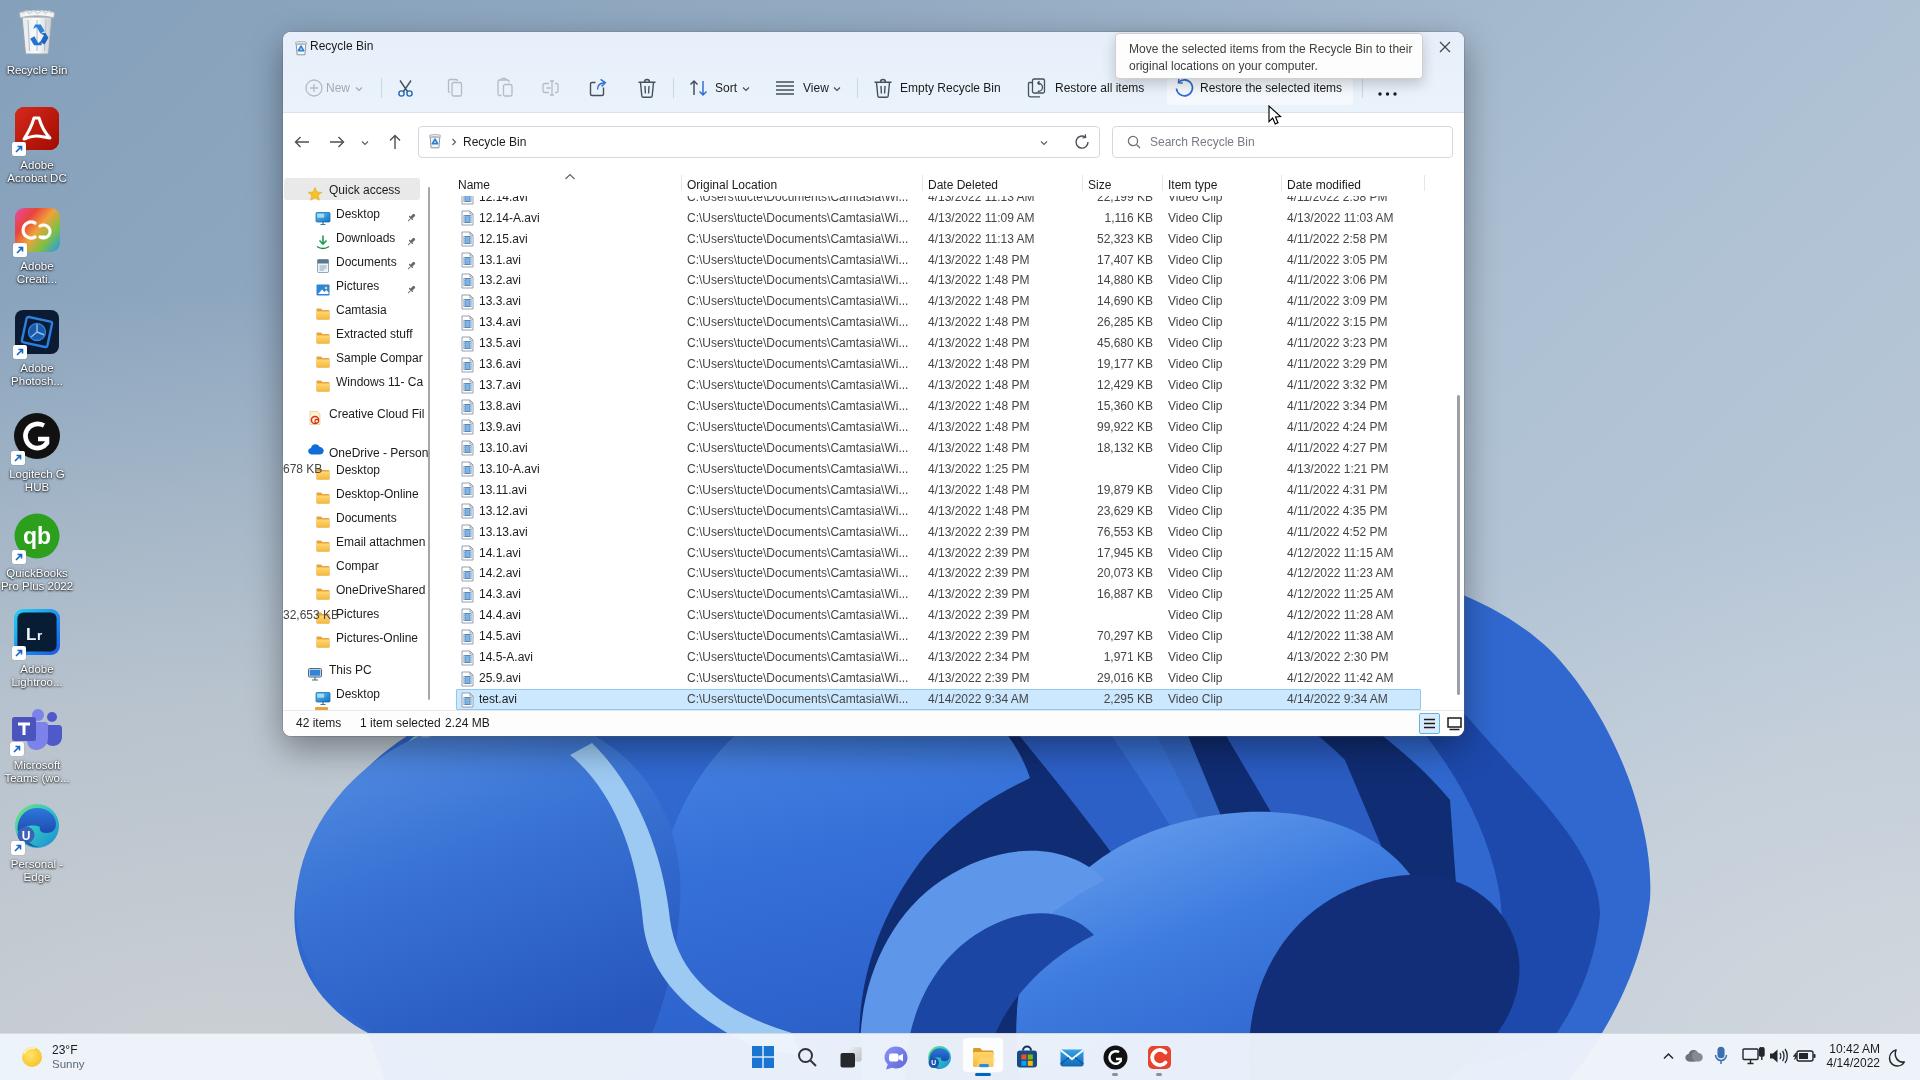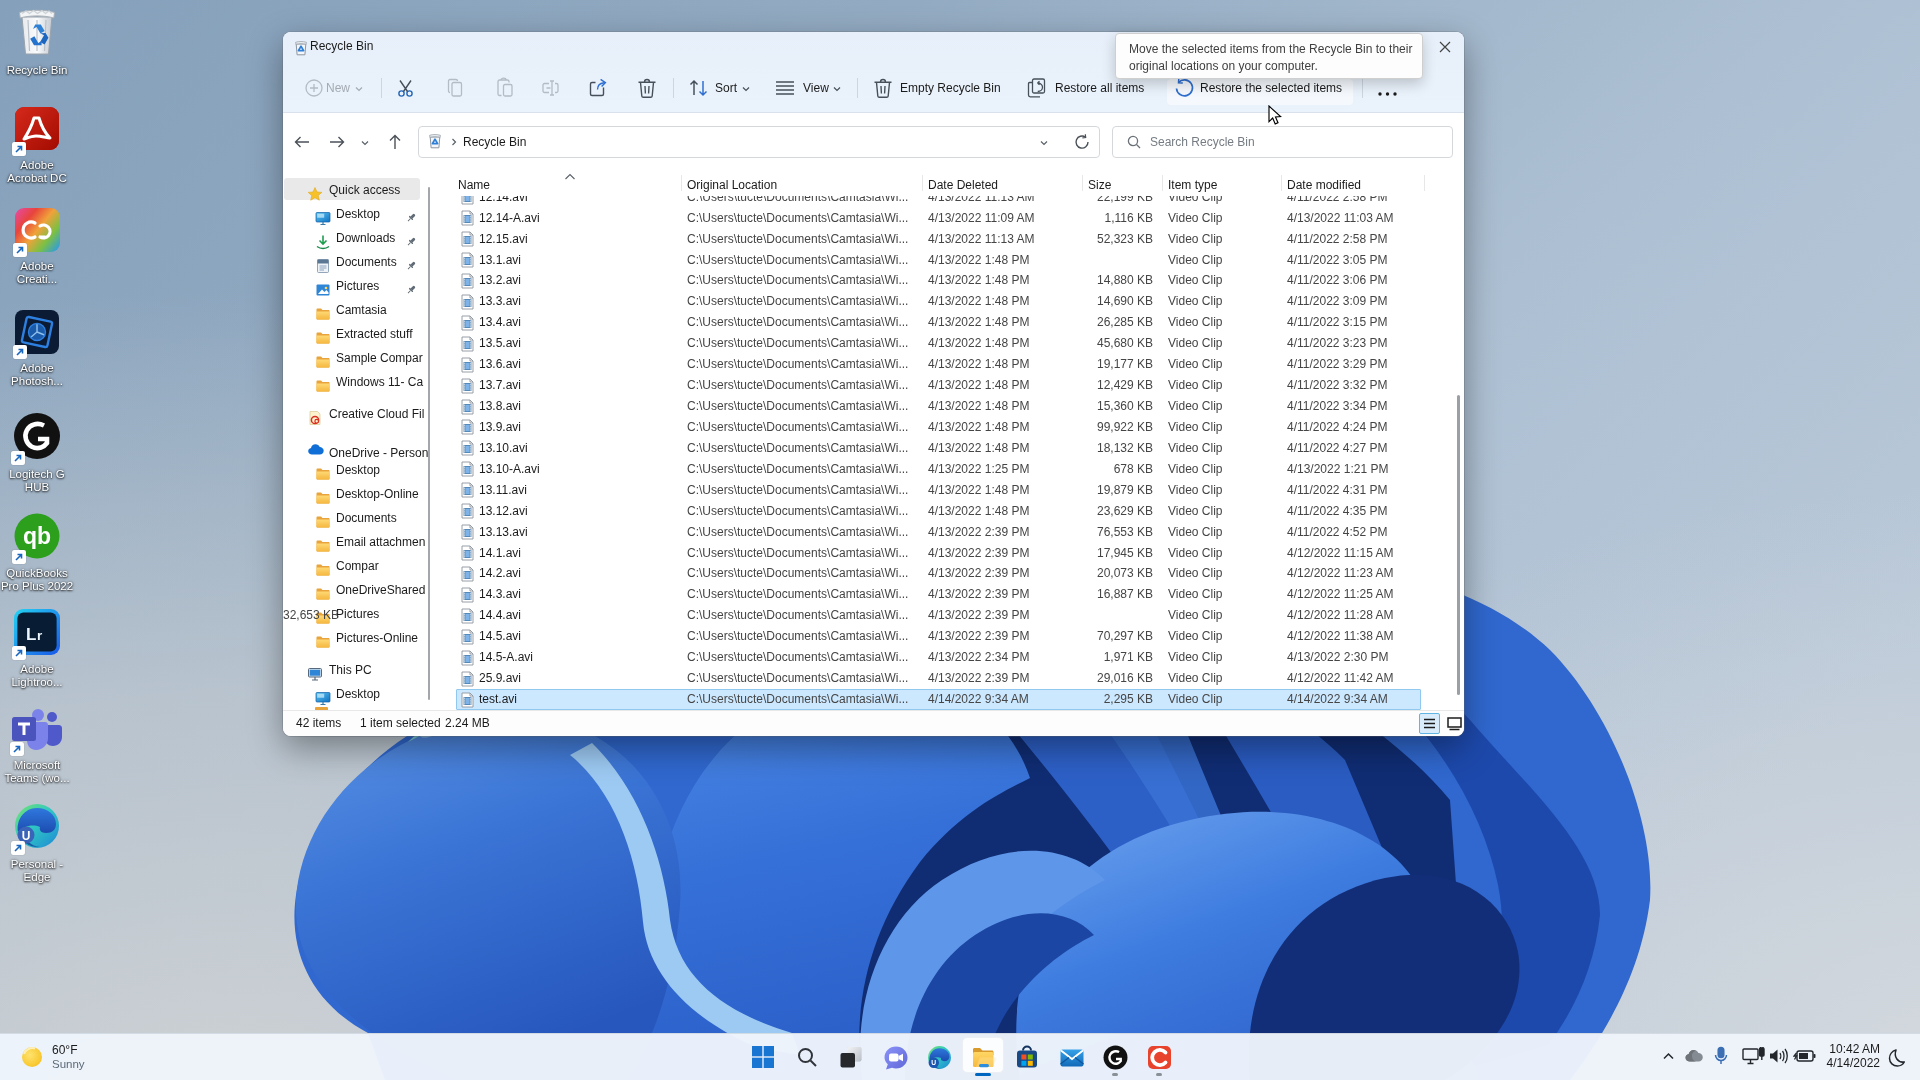--- a/index.html
+++ b/index.html
@@ -834,20 +834,21 @@
               <rect x="3.1" y="11.4" width="1" height="1"></rect>
 <rect x="8.9" y="5.7" width="1" height="1"></rect>
               <rect x="8.9" y="7.6" width="1" height="1"></rect>
               <rect x="8.9" y="9.5" width="1" height="1"></rect>
               <rect x="8.9" y="11.4" width="1" height="1"></rect>
             </g>
           </svg></span>
         <span class="cell" style="left:196px">13.1.avi</span>
         <span class="cell gray" style="left:404px">C:\Users\tucte\Documents\Camtasia\Wi...</span>
         <span class="cell gray" style="left:645px">4/13/2022 1:48 PM</span>
+        <span class="cell gray" style="left:0;width:870px;text-align:right">17,407 KB</span>
         <span class="cell gray" style="left:885px">Video Clip</span>
         <span class="cell gray" style="left:1004px">4/11/2022 3:05 PM</span>
       </div>
       <div class="row" style="top:74.4px">
         <span class="abs" style="left:178px;top:2.5px;width:13px;height:16px"><svg width="13" height="16" viewBox="0 0 13 16">
 <path d="M1 1 L9 1 L12 4 L12 15 L1 15 Z" fill="#fff" stroke="#8d959e" stroke-width=".9"></path>
 <path d="M9 1 L9 4 L12 4" fill="none" stroke="#8d959e" stroke-width=".9"></path>
 <rect x="2.6" y="5" width="7.8" height="8" fill="#4a7fae"></rect>
 <rect x="4.4" y="5.8" width="4.2" height="6.4" fill="#7db3e8"></rect>
 <g fill="#fff">
@@ -1073,21 +1074,21 @@
               <rect x="3.1" y="11.4" width="1" height="1"></rect>
 <rect x="8.9" y="5.7" width="1" height="1"></rect>
               <rect x="8.9" y="7.6" width="1" height="1"></rect>
               <rect x="8.9" y="9.5" width="1" height="1"></rect>
               <rect x="8.9" y="11.4" width="1" height="1"></rect>
             </g>
           </svg></span>
         <span class="cell" style="left:196px">13.10-A.avi</span>
         <span class="cell gray" style="left:404px">C:\Users\tucte\Documents\Camtasia\Wi...</span>
         <span class="cell gray" style="left:645px">4/13/2022 1:25 PM</span>
-        <span class="cell gray" style="left:0;width:870px;text-align:right">678 KB</span>
+        <span class="cell gray" style="left:0;width:870px;text-align:left">678 KB</span>
         <span class="cell gray" style="left:885px">Video Clip</span>
         <span class="cell gray" style="left:1004px">4/13/2022 1:21 PM</span>
       </div>
       <div class="row" style="top:283.7px">
         <span class="abs" style="left:178px;top:2.5px;width:13px;height:16px"><svg width="13" height="16" viewBox="0 0 13 16">
 <path d="M1 1 L9 1 L12 4 L12 15 L1 15 Z" fill="#fff" stroke="#8d959e" stroke-width=".9"></path>
 <path d="M9 1 L9 4 L12 4" fill="none" stroke="#8d959e" stroke-width=".9"></path>
 <rect x="2.6" y="5" width="7.8" height="8" fill="#4a7fae"></rect>
 <rect x="4.4" y="5.8" width="4.2" height="6.4" fill="#7db3e8"></rect>
 <g fill="#fff">
@@ -1381,21 +1382,21 @@
 <defs>
         <radialGradient id="sng" cx="0.4" cy="0.4" r="0.8">
           <stop offset="0" stop-color="#ffe36e"></stop>
           <stop offset="0.7" stop-color="#f8c830"></stop>
           <stop offset="1" stop-color="#eeb31e"></stop>
         </radialGradient>
       </defs>
 <circle cx="11" cy="11" r="10" fill="url(#sng)"></circle>
       <path d="M3 8 A9 9 0 0 1 14 2.5" stroke="#fff6cf" stroke-width="2" fill="none" opacity=".8"></path>
     </svg></span>
-<div class="abs" style="left:52px;top:1043px;color:#1b1b1b">60°F</div>
+<div class="abs" style="left:52px;top:1043px;color:#1b1b1b">23°F</div>
 <div class="abs" style="left:52px;top:1058px;color:#5c6a78;font-size:11.5px">Sunny</div>
 <span class="abs" style="left:751px;top:1045px;width:24px;height:24px"><svg width="24" height="24" viewBox="0 0 24 24">
       <g fill="#1975d2">
 <rect x="1" y="1" width="10.3" height="10.3"></rect>
         <rect x="12.7" y="1" width="10.3" height="10.3"></rect>
 <rect x="1" y="12.7" width="10.3" height="10.3"></rect>
         <rect x="12.7" y="12.7" width="10.3" height="10.3"></rect>
       </g>
     </svg></span>
 <span class="abs" style="left:795px;top:1045px;width:24px;height:24px"><svg width="24" height="24" viewBox="0 0 24 24">

